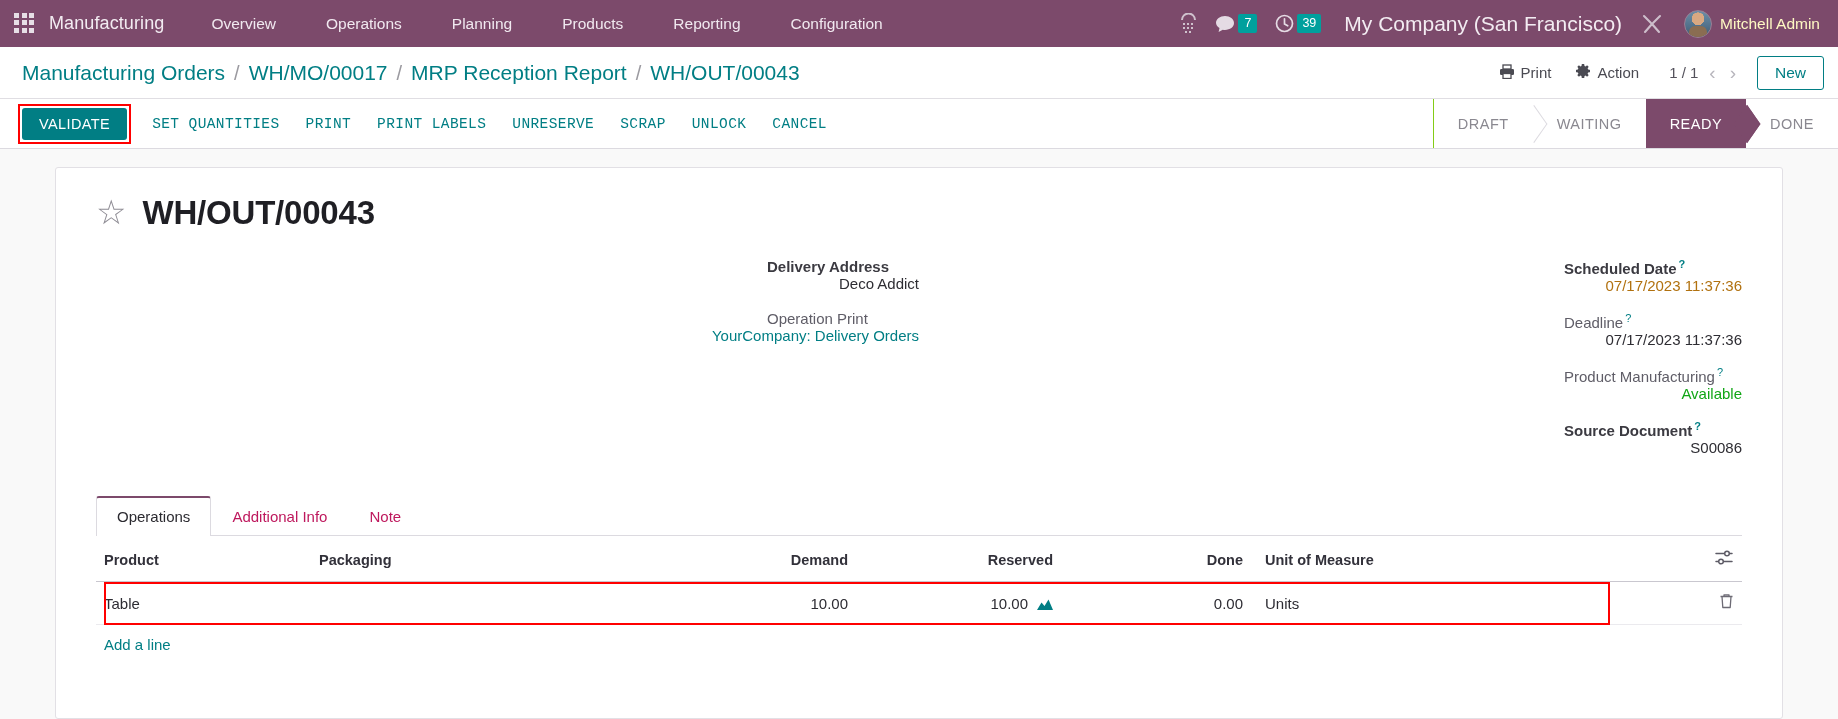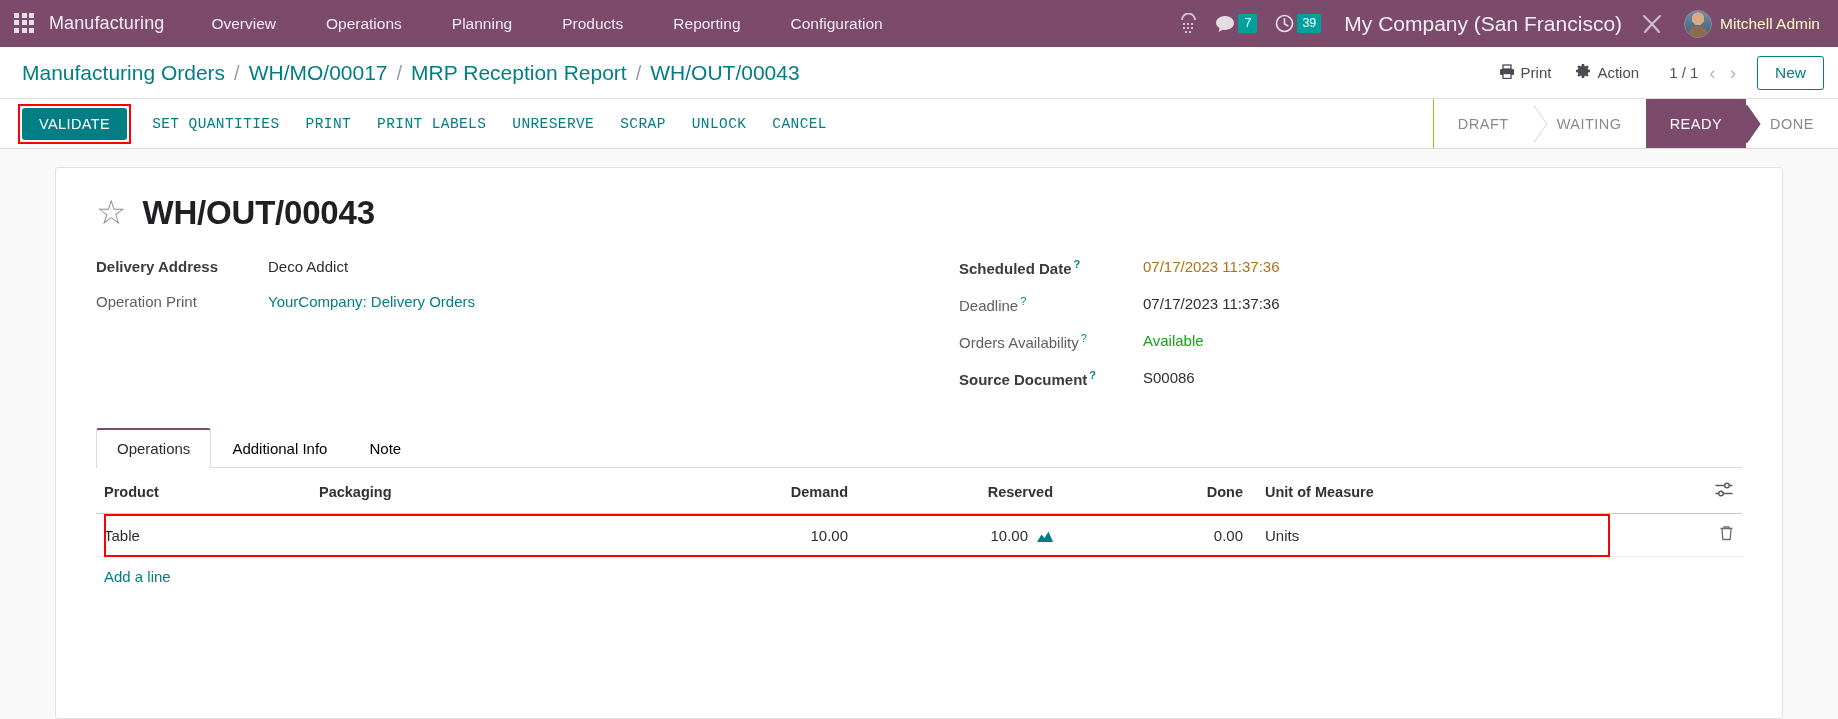--- a/index.html
+++ b/index.html
@@ -265,21 +265,21 @@
     font-size: 34px; color: #8f8d95; line-height: 1; cursor: pointer;
     margin-top: -3px;
   }
   .rec-title {
     font-size: 33px; font-weight: 700; color: #1f1f24; letter-spacing: -.2px;
   }
 
   .fields { display: flex; }
   .col { width: 50%; }
   .col.right { padding-left: 0px; }
-  .frow { display: flex; align-items: flex-start; margin-bottom: 18px; }
+  .frow { display: flex; align-items: flex-end; margin-bottom: 18px; flex-direction: column; }
   .flabel {
     font-size: 15px;
     color: #5f5d67;
     white-space: nowrap;
   }
   .flabel.bold { font-weight: 700; color: #3b3a41; }
   .qmark { color: #017e84; font-size: 11px; vertical-align: super; margin-left: 2px; cursor: pointer; }
   .fval { font-size: 15px; color: #2e2d33; }
   .fval.link { color: #017e84; cursor: pointer; }
   .fval.warn { color: #b1710f; }
@@ -289,21 +289,21 @@
   .col.left .fval { margin-left: 20px; }
   .col.right .flabel { width: 178px; text-align: left; }
   .col.right .fval { margin-left: 6px; }
   .col.right { padding-left: 40px; }
 
   
   .notebook { margin-top: 22px; }
   .tabs { display: flex; border-bottom: 1px solid #dcdae0; }
   .tab {
     font-size: 15px;
-    color: #000000;
+    color: #be185d;
     padding: 11px 20px;
     border: 1px solid transparent;
     border-bottom: none;
     margin-bottom: -1px;
     cursor: pointer;
     white-space: nowrap;
   }
   .tab.active {
     color: #2b2a30;
     background: #fff;
@@ -508,21 +508,21 @@
           <span class="flabel bold"><span>Scheduled Date</span><span class="qmark">?</span></span>
           <span class="fval warn">07/17/2023 11:37:36</span>
         </div>
 
         <div class="frow">
           <span class="flabel"><span>Deadline</span><span class="qmark">?</span></span>
           <span class="fval">07/17/2023 11:37:36</span>
         </div>
 
         <div class="frow">
-          <span class="flabel"><span>Orders Availability</span><span class="qmark">?</span></span>
+          <span class="flabel"><span>Product Manufacturing</span><span class="qmark">?</span></span>
           <span class="fval ok">Available</span>
         </div>
 
         <div class="frow">
           <span class="flabel bold"><span>Source Document</span><span class="qmark">?</span></span>
           <span class="fval">S00086</span>
         </div>
 
       </div>
     </div>

